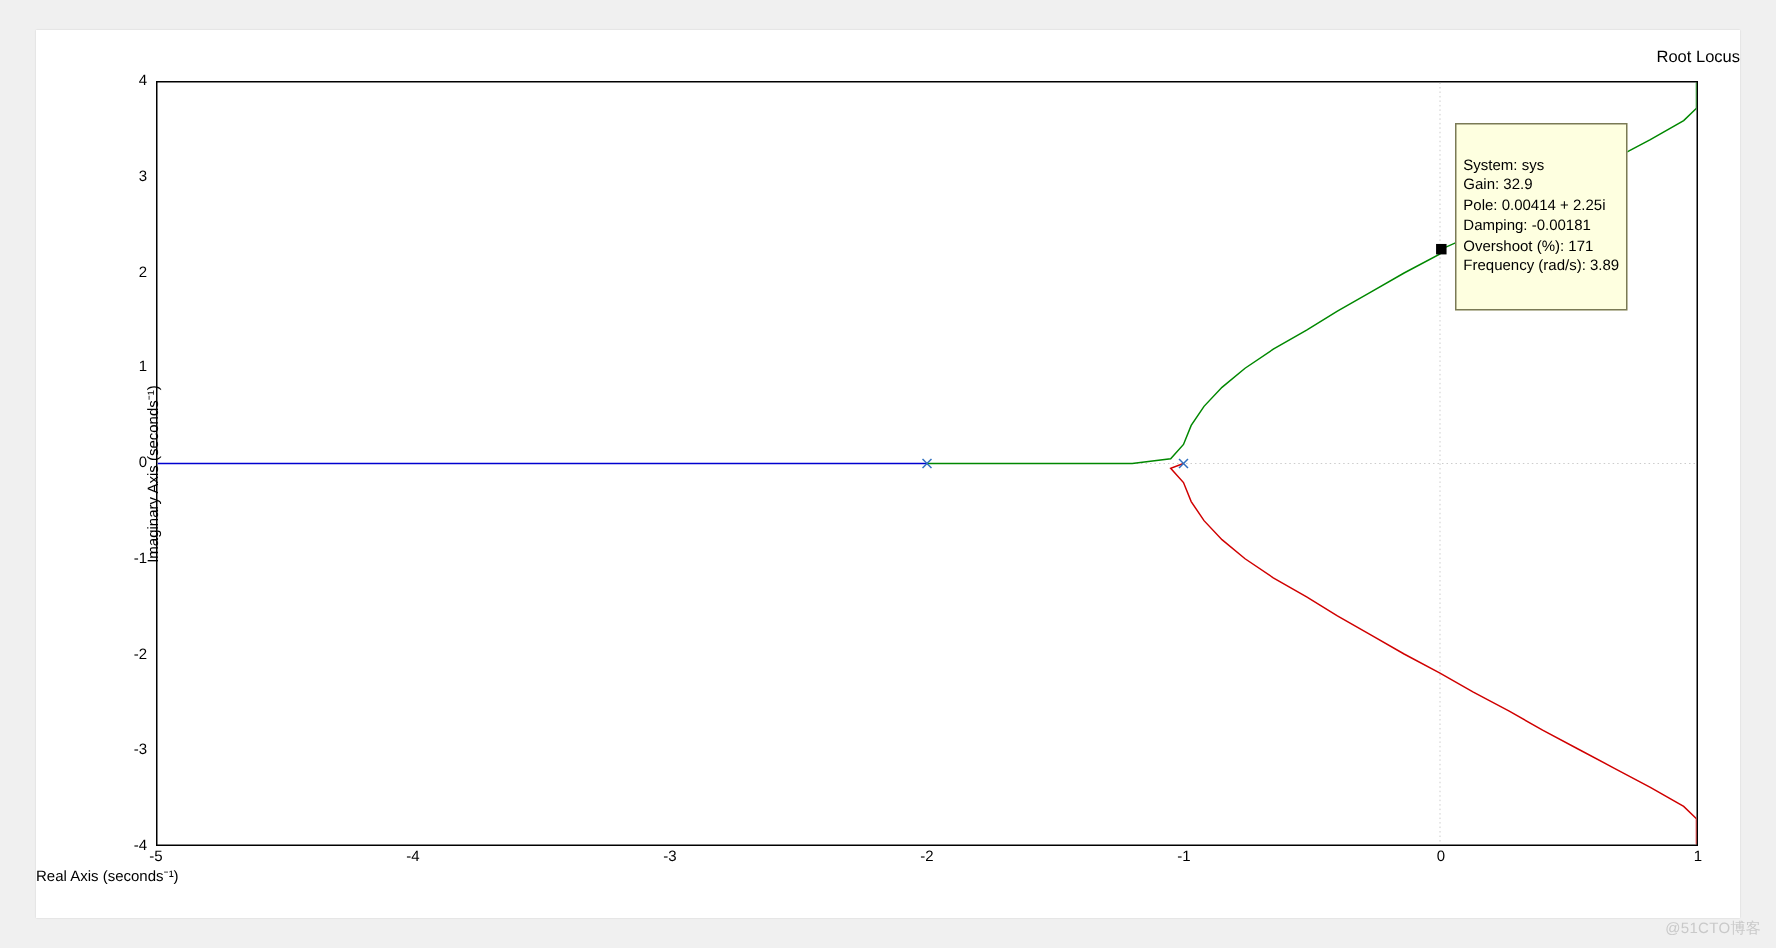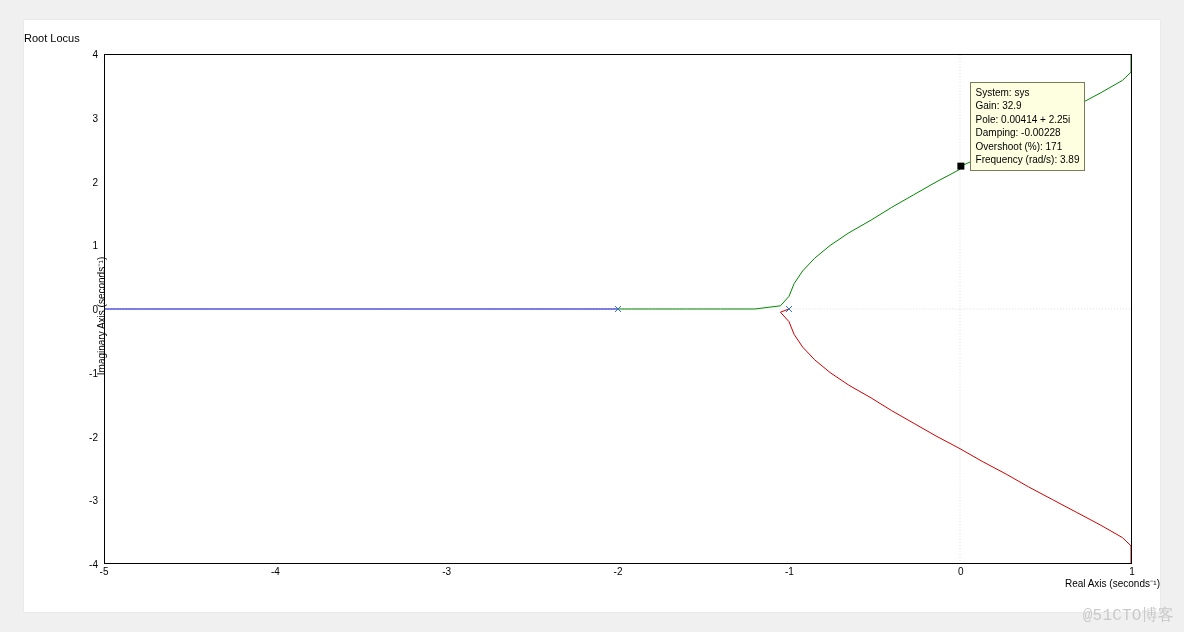--- a/index.html
+++ b/index.html
@@ -18,40 +18,40 @@
     width: 1136px;
     height: 592px;
     background: #fff;
     box-shadow: 0 0 1px rgba(0,0,0,0.15);
   }
   .title {
     position: absolute;
     top: 12px;
     left: 0;
     right: 0;
-    text-align: left;
+    text-align: right;
     font-size: 11px;
     color: #000;
   }
   .plot {
     position: absolute;
     left: 80px;
     top: 34px;
     width: 1028px;
     height: 510px;
     border: 1px solid #000;
     box-sizing: border-box;
   }
   .axis-label {
     position: absolute;
     font-size: 10px;
     color: #000;
     white-space: nowrap;
   }
-  .xlabel { top: 556px; left: 0; right: 0; text-align: right; }
+  .xlabel { top: 556px; left: 0; right: 0; text-align: left; }
   .ylabel {
     left: 18px;
     top: 50%;
     transform: translateY(-50%) rotate(-90deg);
     transform-origin: center;
   }
   .tick-label {
     position: absolute;
     font-size: 10px;
     color: #000;
@@ -64,31 +64,30 @@
   .series-red { stroke: #d00000; stroke-width: 1; fill: none; }
   .series-blue { stroke: #0000d0; stroke-width: 1; fill: none; }
   .pole-x { stroke: #3070c0; stroke-width: 1; }
   .datapoint { fill: #000; }
   .tooltip {
     position: absolute;
     background: #feffe0;
     border: 1px solid #7a7a56;
     font-size: 10px;
     line-height: 1.35;
-    padding: 3px 5px;
+    padding: 21px 5px;
     white-space: nowrap;
   }
   .watermark {
     position: absolute;
     right: 10px;
     bottom: 6px;
-    font-size: 16px;
+    font-size: 10px;
     color: #c9c9c9;
     letter-spacing: 0.2px;
-    font-family: Liberation Mono, monospace;
   }
 </style>
 </head>
 <body>
 
 <div class="figure">
   <div class="title">Root Locus</div>
 
   <div class="plot">
     <svg class="plot-svg" viewBox="0 0 1028 510" preserveAspectRatio="none">
@@ -112,21 +111,21 @@
           </g>
         </g>
       <g id="marker">
           <rect x="854.04218" y="108.0625" width="7" height="7" class="datapoint"></rect>
         </g>
     </svg>
     <div class="tooltip" id="tooltip" style="left: 864.542px; top: 26.5625px;">
         <div>System: sys</div>
         <div>Gain: 32.9</div>
         <div>Pole: 0.00414 + 2.25i</div>
-        <div>Damping: -0.00228</div>
+        <div>Damping: -0.00181</div>
         <div>Overshoot (%): 171</div>
         <div>Frequency (rad/s): 3.89</div>
       </div>
   </div>
 
   <div id="xticks">
       <div class="tick-label tick-x" style="left: 80px;">-5</div>
       <div class="tick-label tick-x" style="left: 251.333px;">-4</div>
       <div class="tick-label tick-x" style="left: 422.667px;">-3</div>
       <div class="tick-label tick-x" style="left: 594px;">-2</div>

